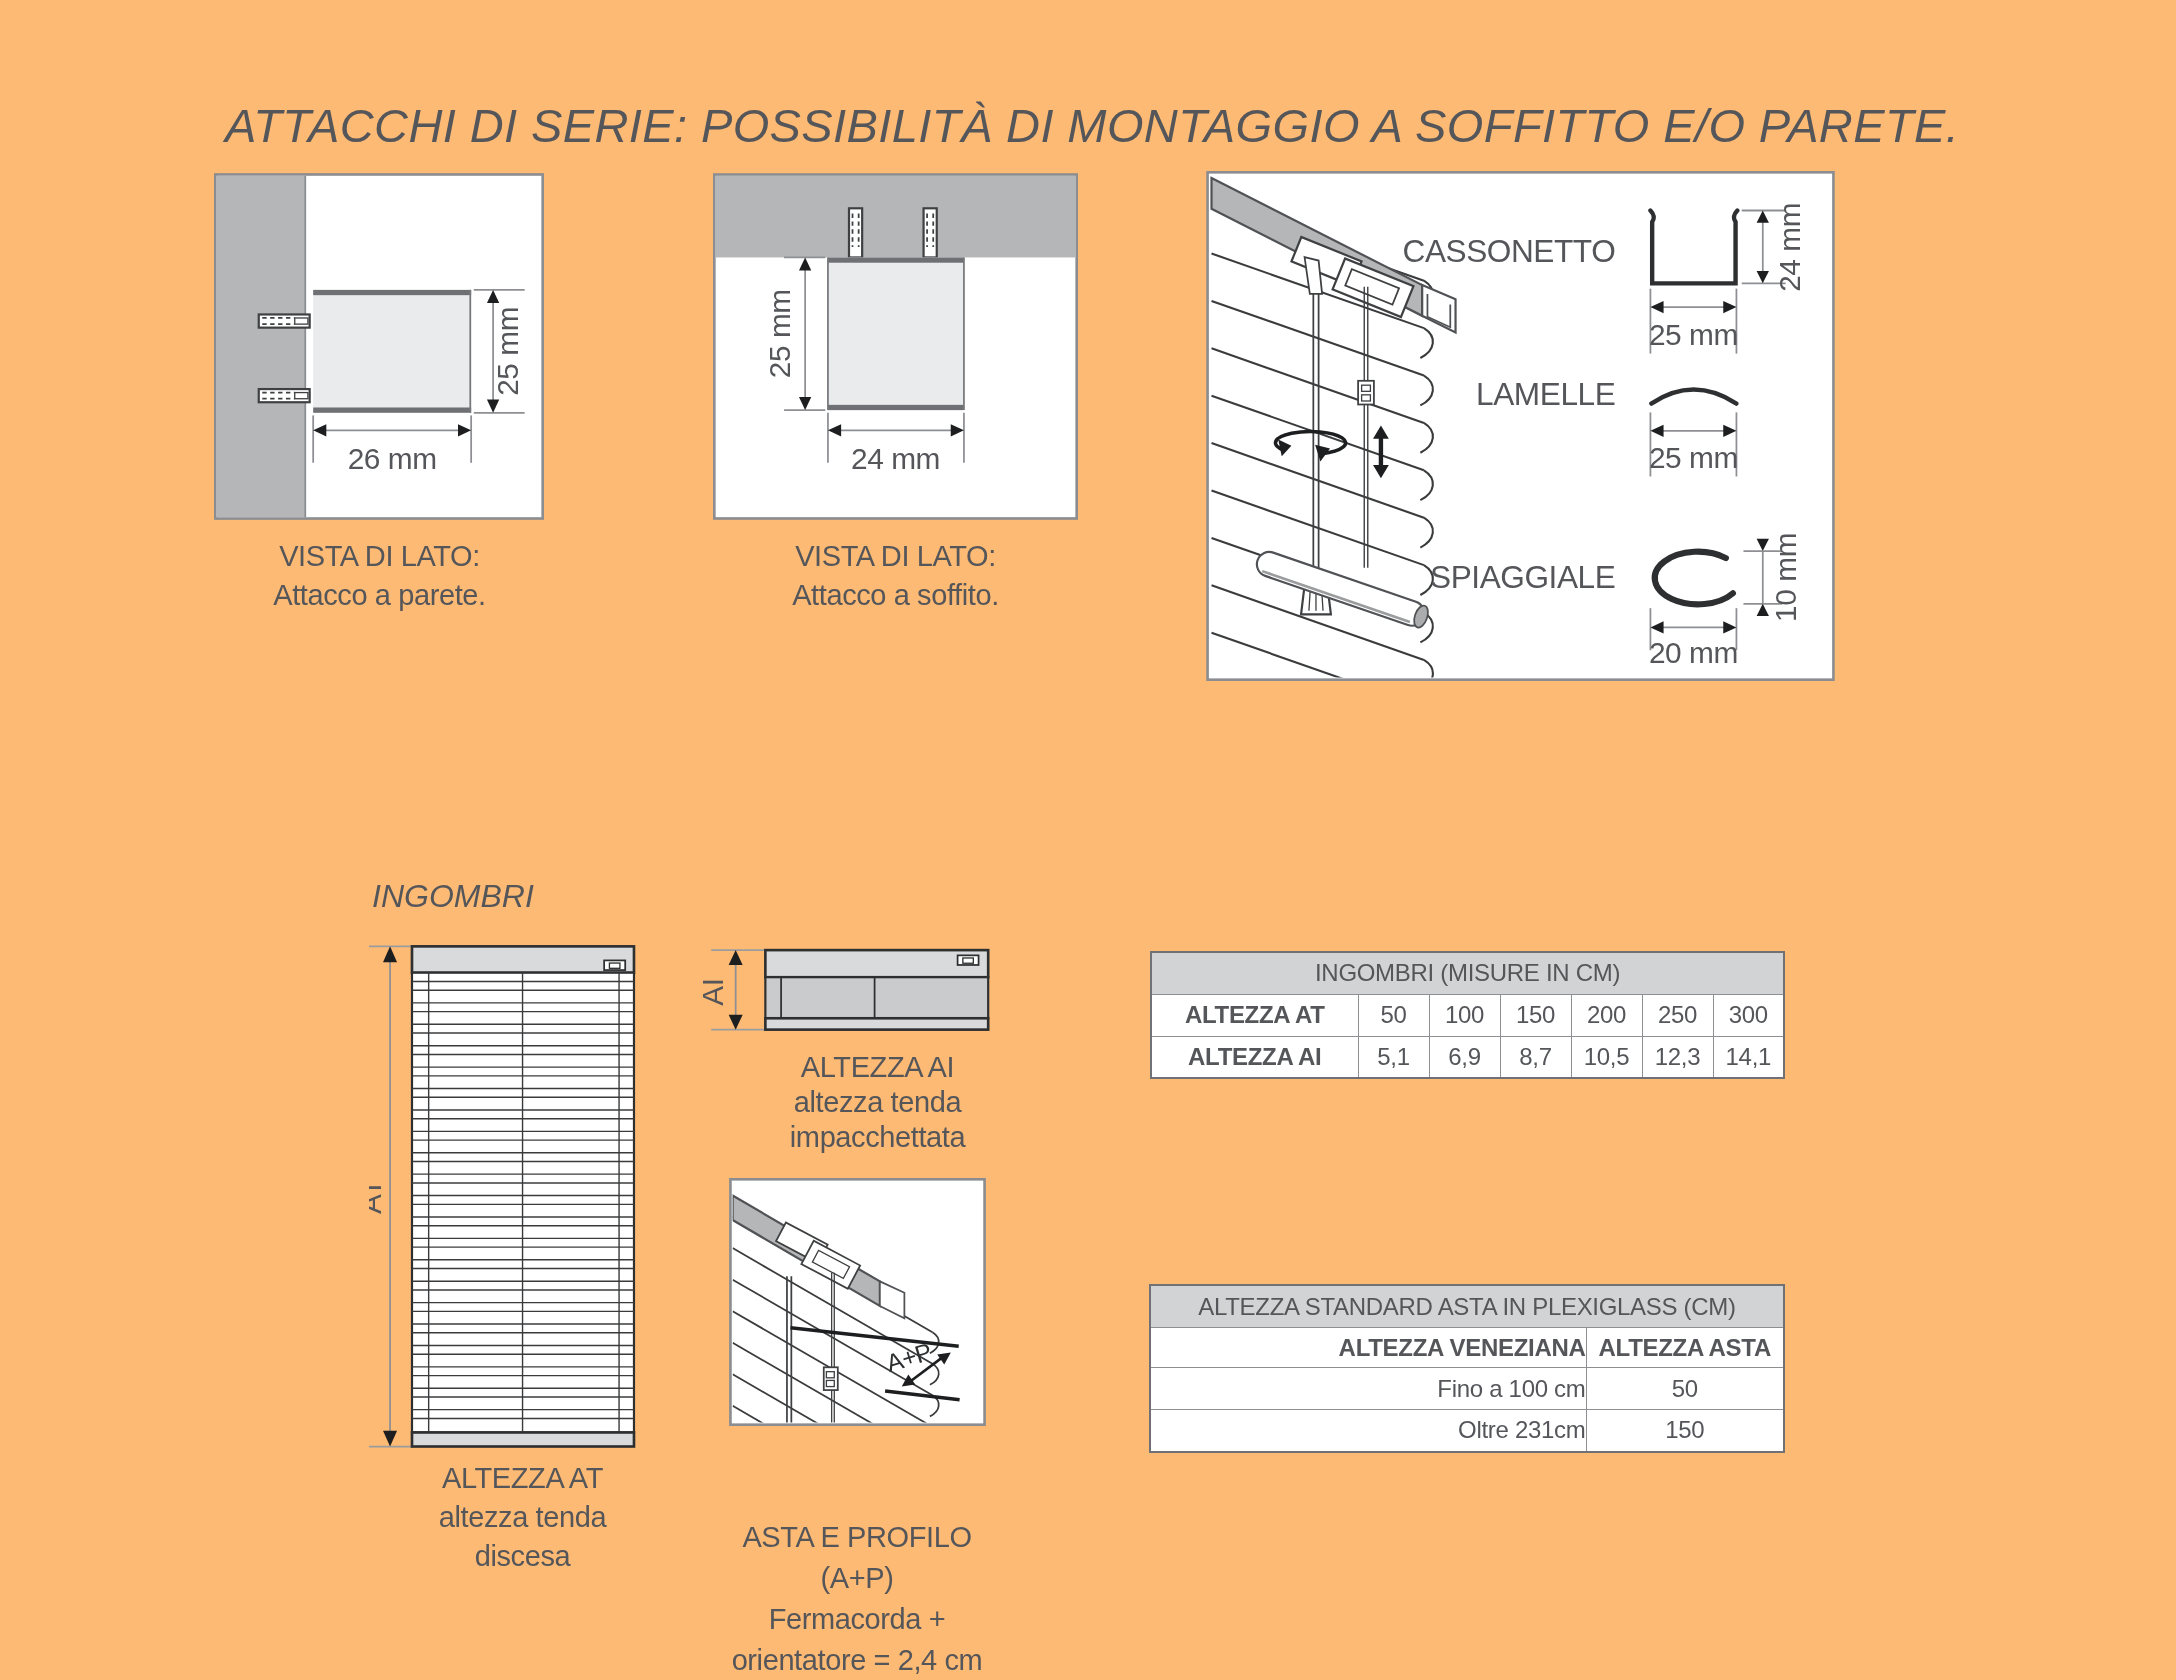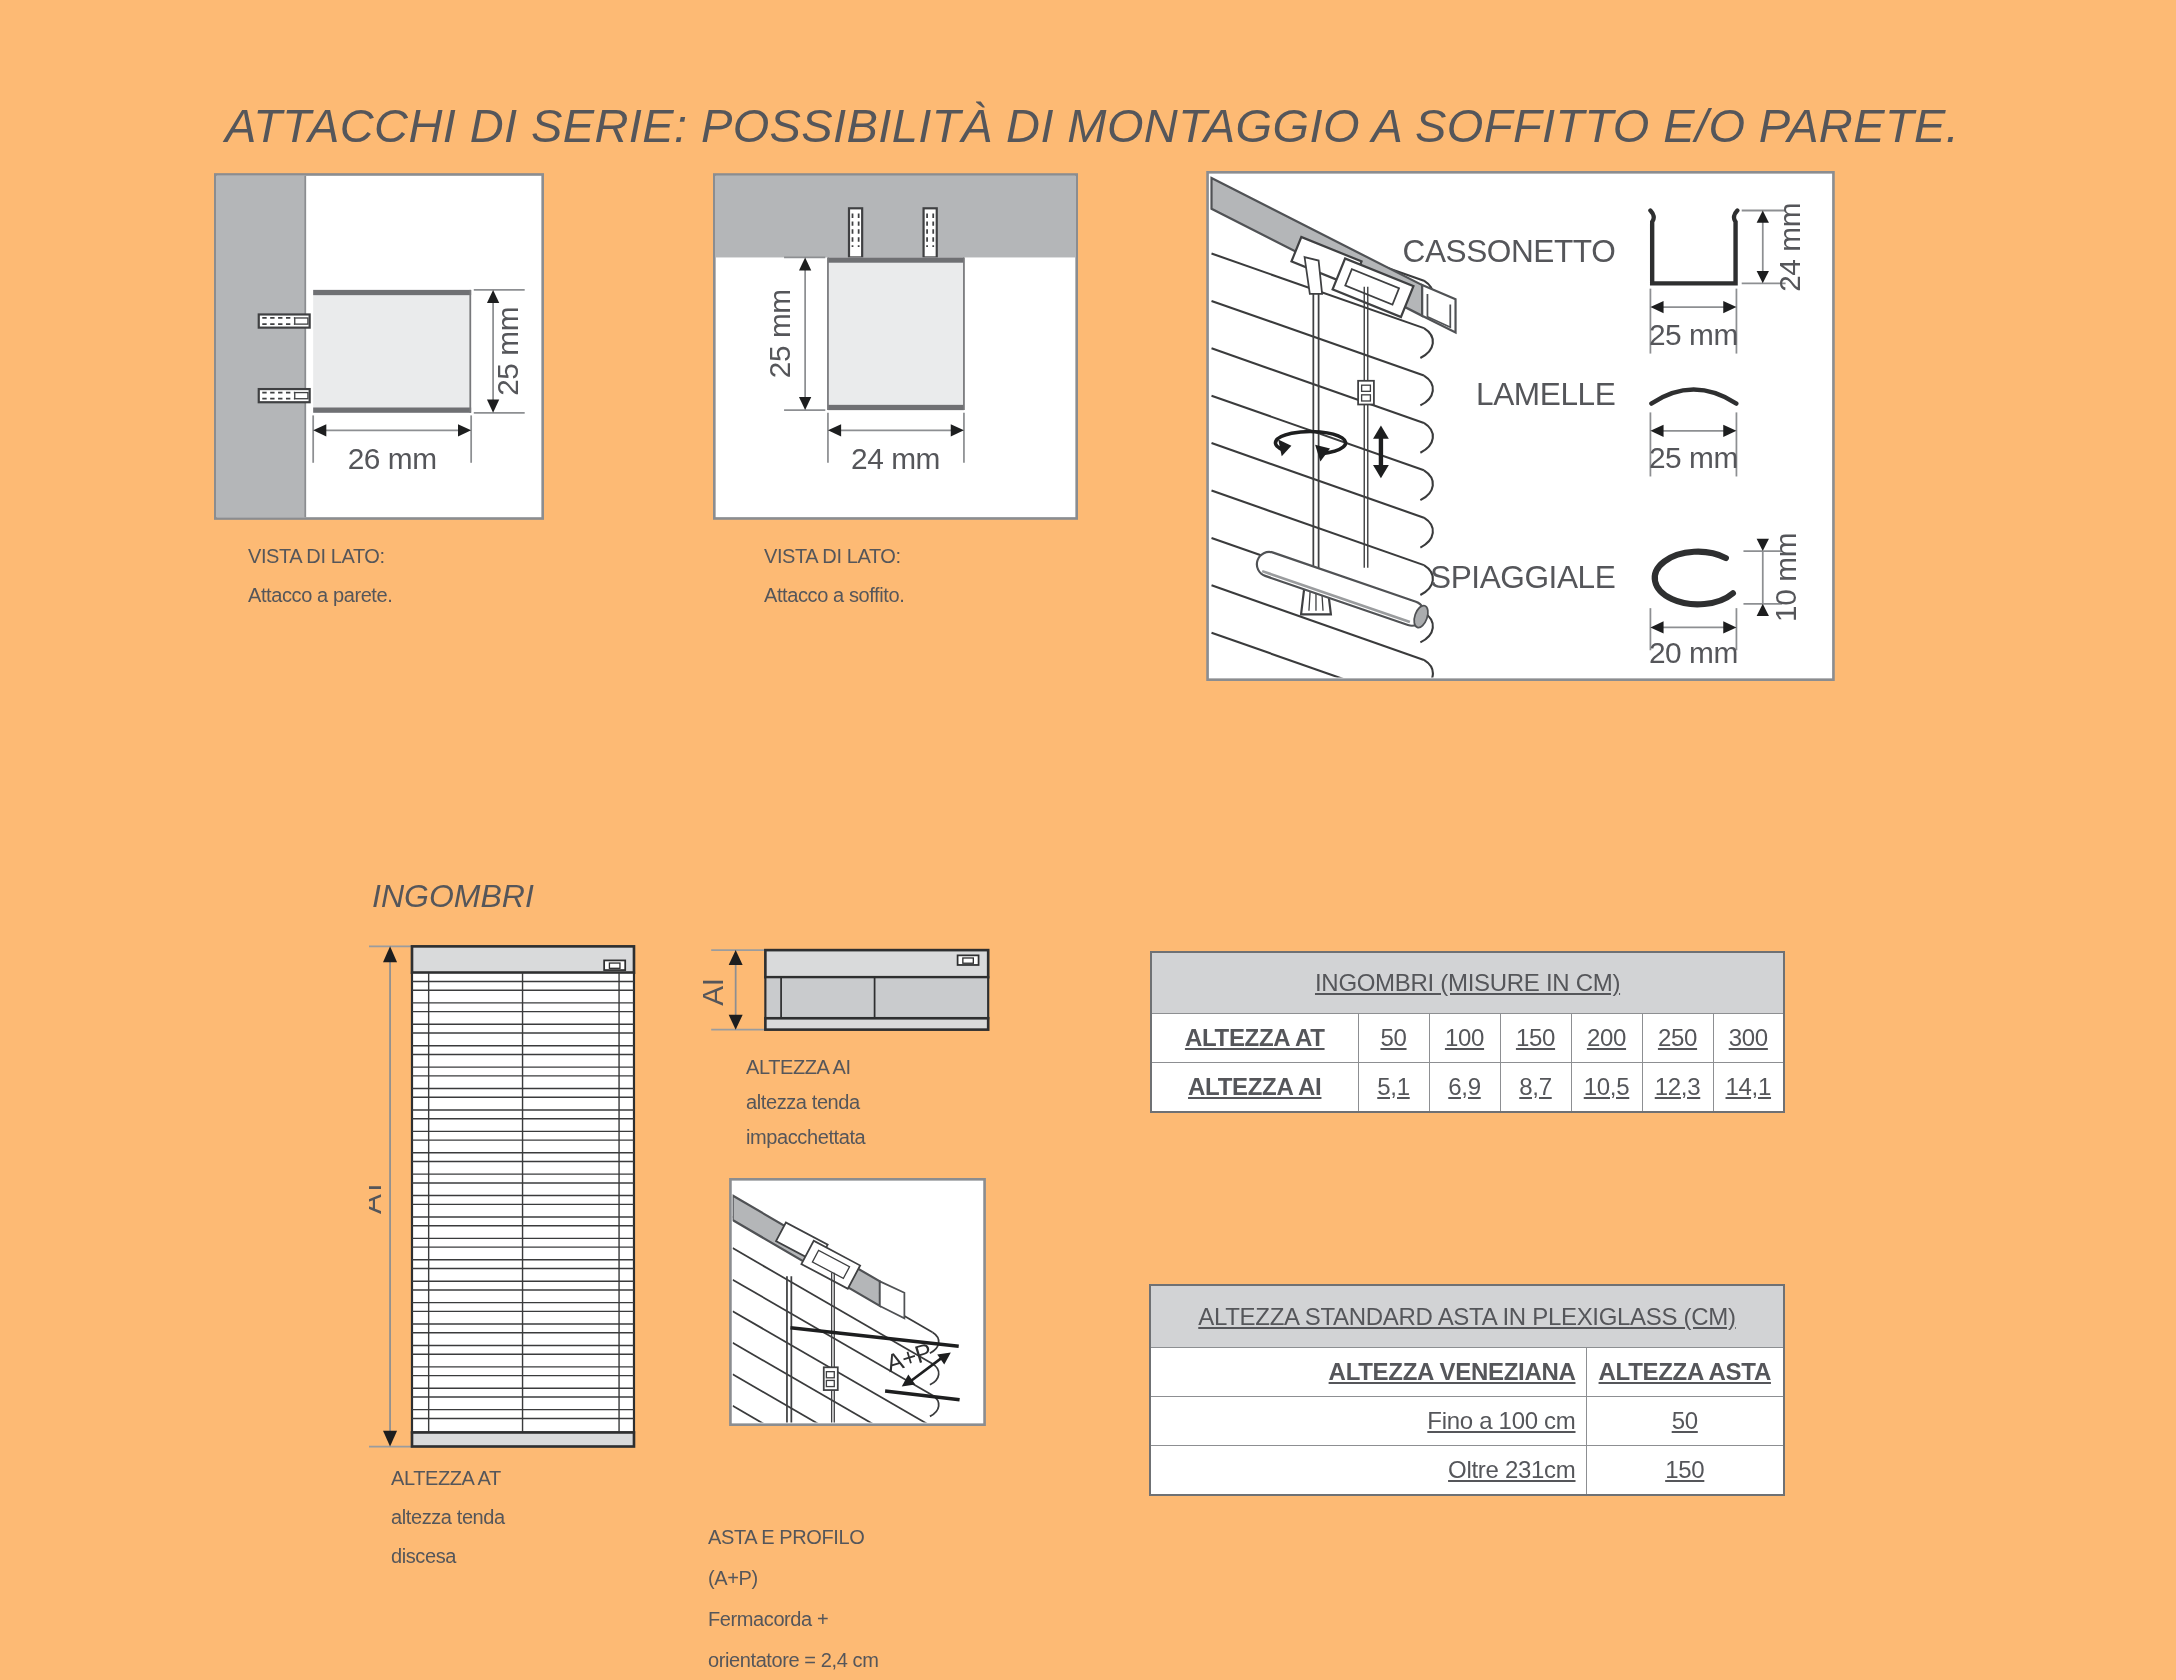--- a/index.html
+++ b/index.html
@@ -2,28 +2,28 @@
 <html style="font-size:14px"><head>
 <meta charset="utf-8">
 <style>
   html,body{margin:0;padding:0;background:#ffffff;}
   .canvas{position:relative;width:2177px;height:1680px;background:#fdba74;overflow:hidden;
           font-family:"Liberation Sans",sans-serif;color:#55565a;}
   .abs{position:absolute;}
   .page-title{left:225px;top:98px;font-size:47px;font-style:italic;letter-spacing:0.4px;
               color:#55565a;white-space:nowrap;}
   .section-title{left:372px;top:878px;font-size:32px;font-style:italic;color:#55565a;}
-  .cap{width:263px;font-size:20px;line-height:39px;color:#55565a;letter-spacing:-0.4px;}
+  .cap{width:263px;text-align:center;font-size:29px;line-height:39px;color:#55565a;letter-spacing:-0.4px;}
   .cap div{white-space:nowrap;}
   svg text{font-family:"Liberation Sans",sans-serif;fill:#55565a;font-size:34px;letter-spacing:-.5px;}
   svg .lbl{font-size:36px;}
   
   table.spec{border-collapse:collapse;table-layout:fixed;font-size:24px;color:#55565a;
              border:2.6px solid #6f7174;background:#fff;letter-spacing:-0.3px;}
-  table.spec td,table.spec th{border:1.8px solid #8d8f92;text-align:center;padding:10px;font-weight:normal;text-decoration:underline;}
+  table.spec td,table.spec th{border:1.8px solid #8d8f92;text-align:center;padding:0;font-weight:normal;}
   table.spec .thead{background:#d2d3d5;height:40px;}
   table.spec .rowlbl{font-weight:bold;}
   table.spec tr{height:42px;}
   table.spec .leftcell{text-align:right;padding-left:14px;}
 </style>
 </head>
 <body>
 
 <div class="canvas">
 

